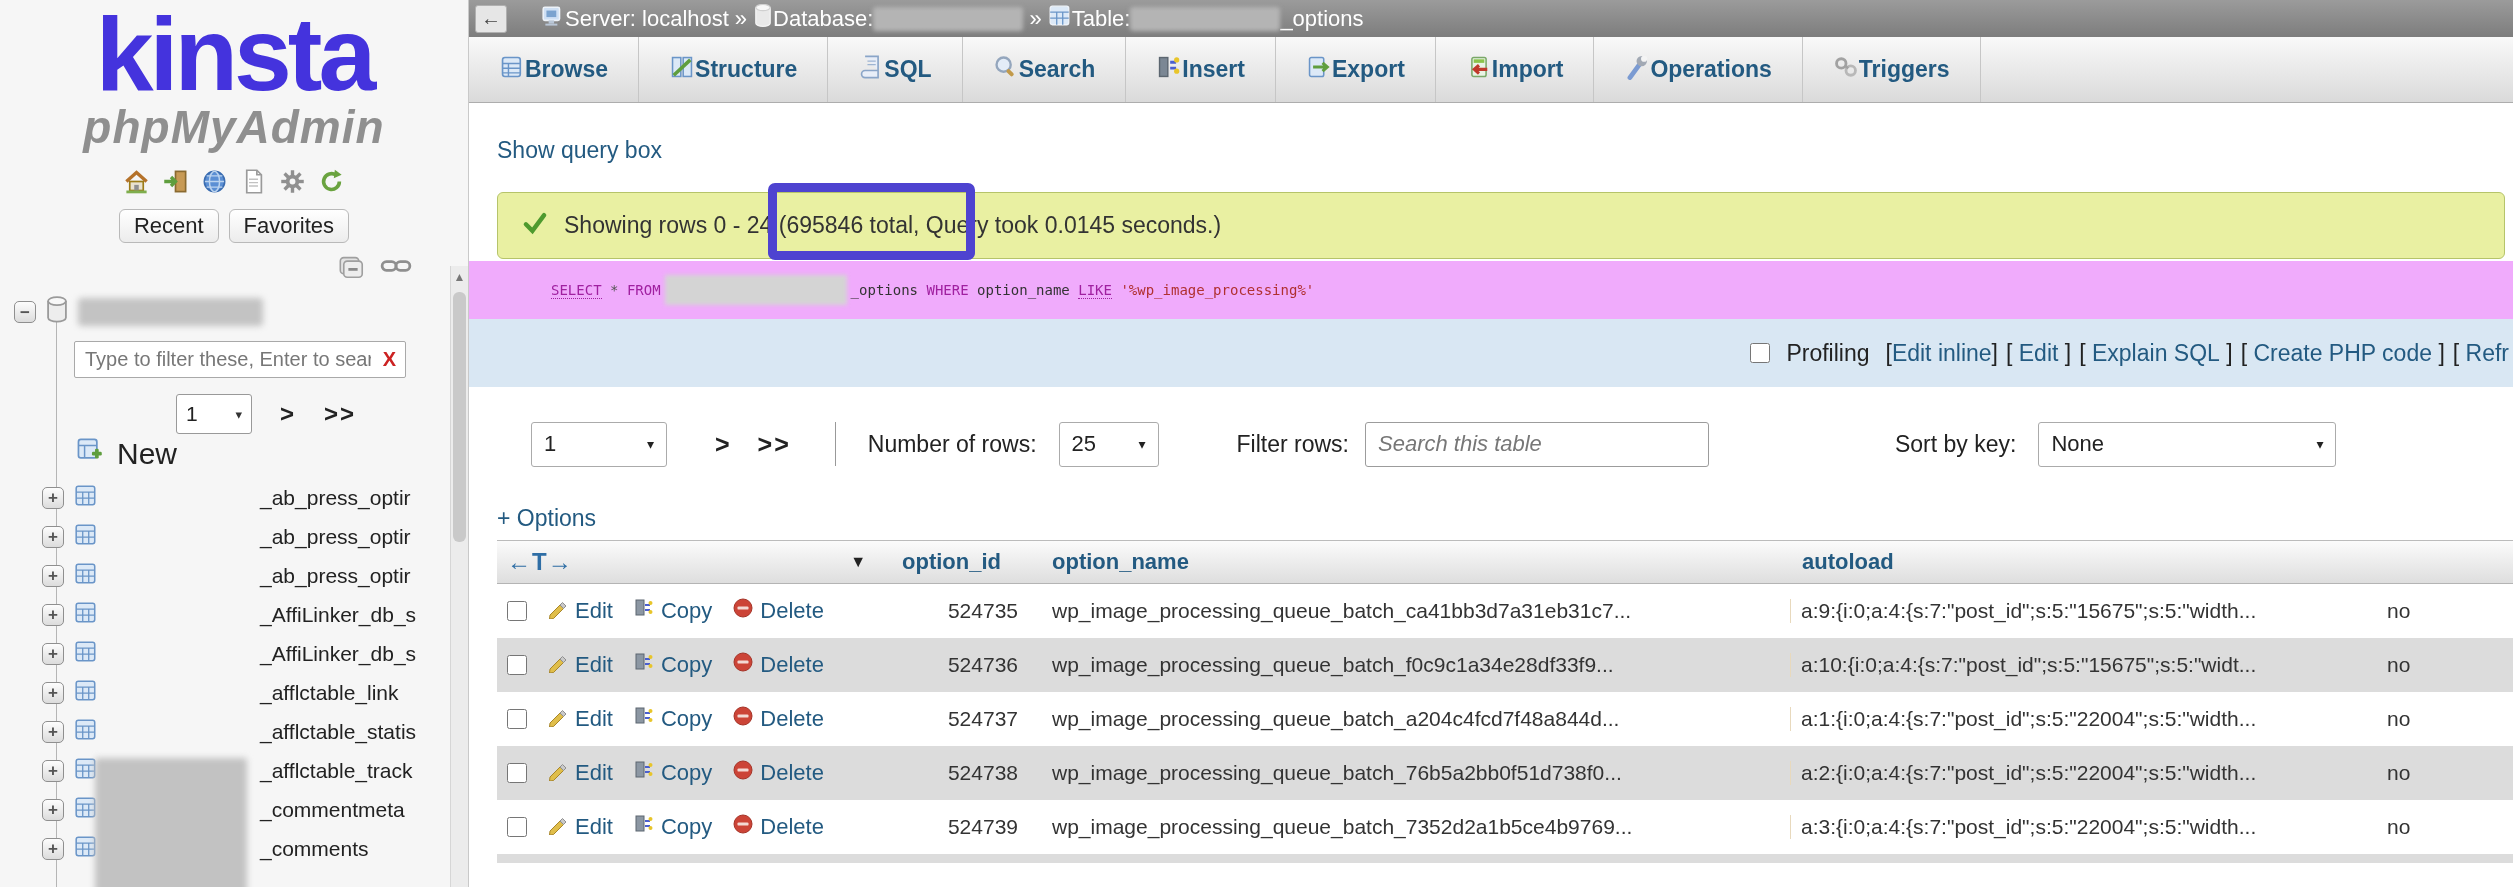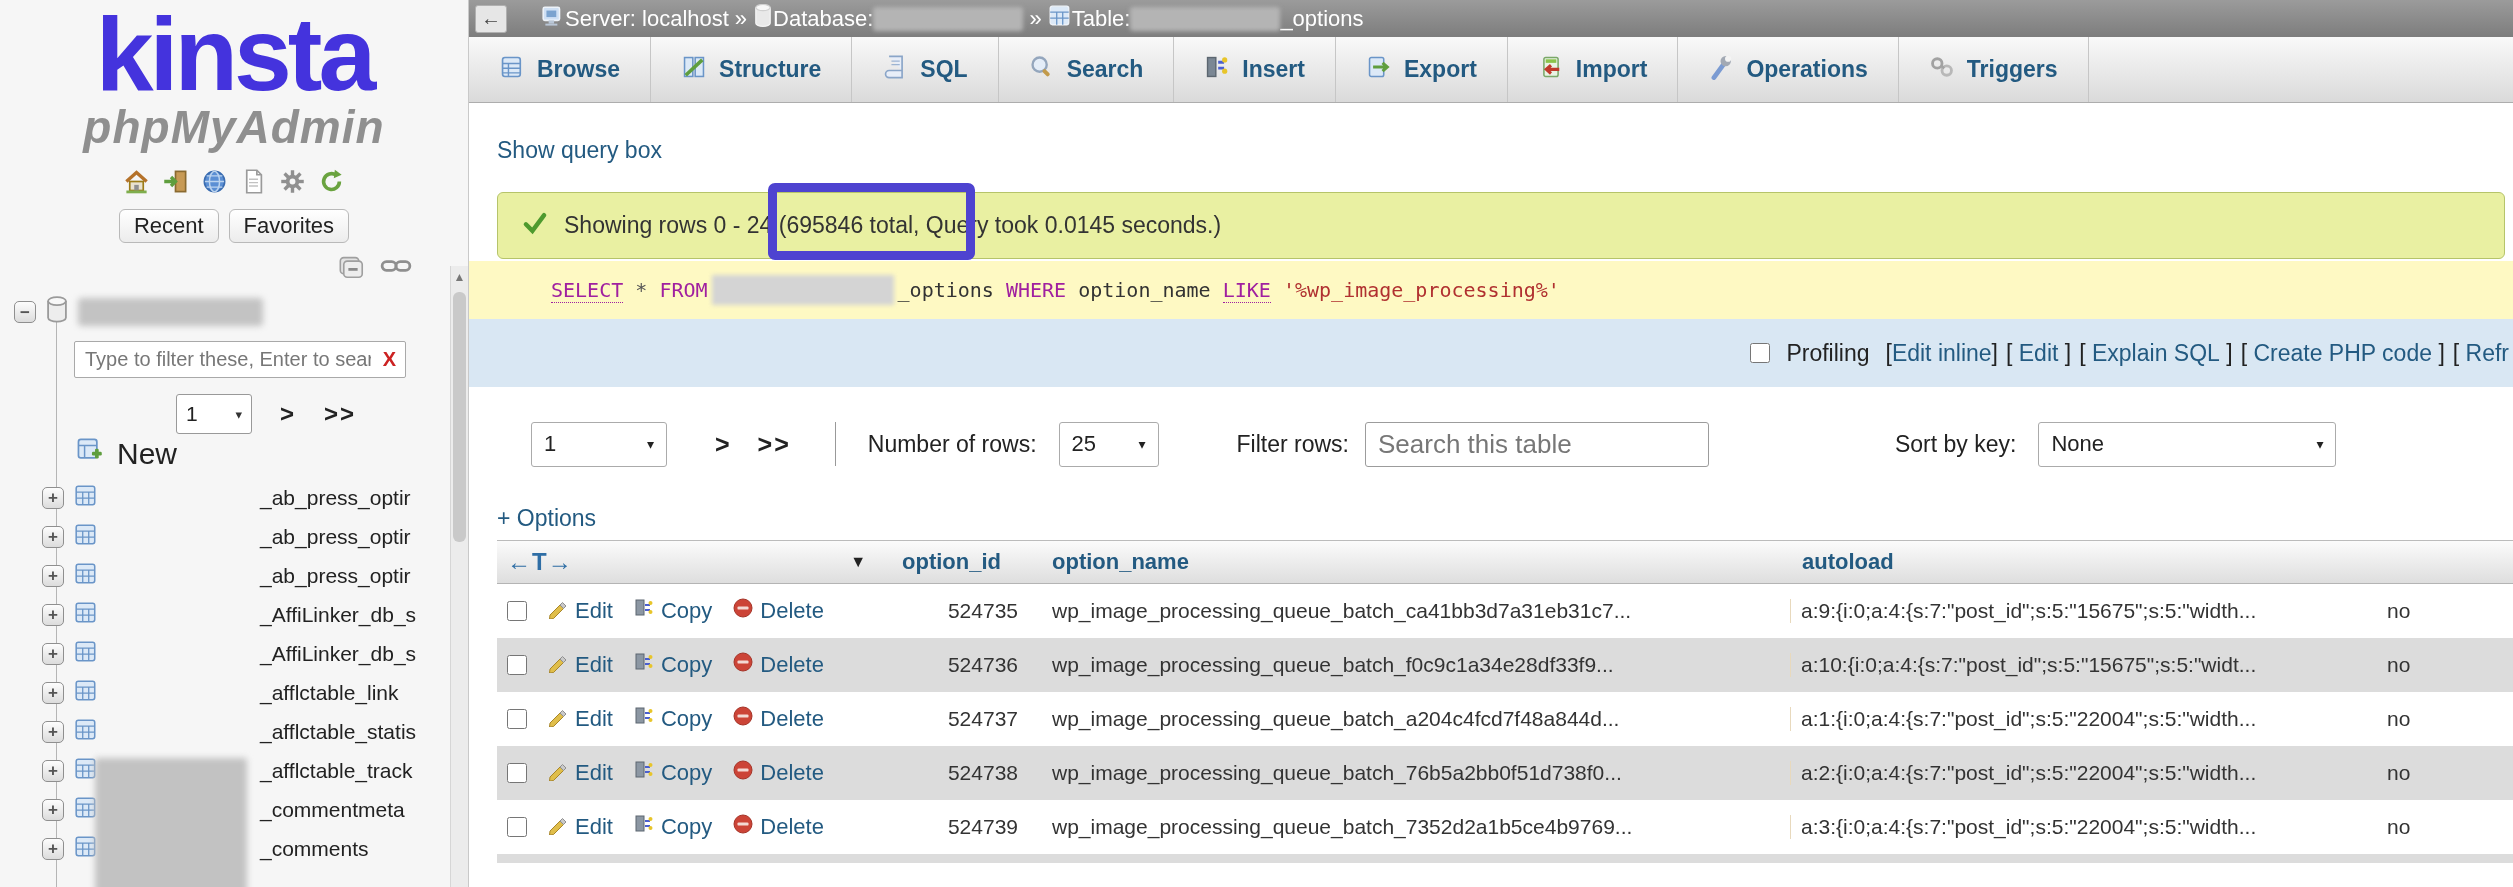--- a/index.html
+++ b/index.html
@@ -39,46 +39,46 @@
   .side-scroll .thumb { position:absolute; top:26px; left:2px; width:13px; height:250px; background:#c9c9c9; border-radius:6px; }
 
   
   .main { position:relative; flex:1 1 auto; height:887px; overflow:hidden; }
   .topbar { height:37px; background:linear-gradient(#9b9b9b,#7d7d7d); display:flex; align-items:center; color:#fff; font-size:22px; gap:10px; padding-left:6px; white-space:nowrap; }
   .back-box { width:32px; height:28px; background:#e6e6e6; border:1px solid #b0b0b0; border-radius:3px; color:#444; font-size:20px; display:flex; align-items:center; justify-content:center; margin-right:24px; }
   .crumb { display:flex; align-items:center; }
   .crumb .blur-sm { display:inline-block; width:150px; height:24px; background:#b4b4b4; border-radius:3px; filter:blur(2px); }
   .crumb .sep { margin:0 6px; }
   .tabs { height:66px; background:linear-gradient(#f9f9f9,#dadada); border-bottom:1px solid #adadad; display:flex; align-items:stretch; }
-  .tab { display:flex; align-items:center; gap:12px; padding:0 30px; border-right:1px solid #c6c6c6; font-size:23px; font-weight:bold; color:#235a81; }
+  .tab { display:flex; align-items:center; gap:0; padding:0 30px; border-right:1px solid #c6c6c6; font-size:23px; font-weight:bold; color:#235a81; }
   .content { position:relative; height:784px; padding-left:28px; overflow:hidden; }
   .linkish { color:#235a81; text-decoration:none; }
   .show-query { display:inline-block; margin-top:34px; font-size:23px; }
   .status-bar { margin:28px 8px 0 0; background:#e9f0a2; border:1px solid #b6c46a; border-radius:6px; height:67px; display:flex; align-items:center; padding-left:24px; gap:16px; font-size:23px; color:#333; }
-  .sql-box { margin:2px 0 0 -28px; padding:14px 0 14px 82px; background:#fef9c3; font-family:"DejaVu Sans Mono", monospace; font-size:20px; color:#333; white-space:nowrap; display:flex; align-items:center; }
+  .sql-box { margin:2px 0 0 -28px; padding:14px 0 14px 82px; background:#f0abfc; font-family:"DejaVu Sans Mono", monospace; font-size:14px; color:#333; white-space:nowrap; display:flex; align-items:center; }
   .kw { color:#a020a0; }
   .kw-u { color:#a020a0; border-bottom:1px dotted #a020a0; }
   .sqlstr { color:#b03030; }
   .blur-sql { display:inline-block; width:182px; height:30px; background:#d4d4d4; filter:blur(2px); margin:0 4px; vertical-align:middle; }
   .profiling { margin-left:-28px; height:68px; background:#d9e7f3; display:flex; align-items:center; justify-content:flex-end; font-size:23px; color:#222; padding-right:4px; white-space:nowrap; overflow:hidden; }
   .profiling input { width:20px; height:20px; margin-right:16px; }
   .profiling .plabel { margin-right:8px; }
   .pf-group { margin-left:8px; }
   .pf-group .br { color:#222; }
   .pager-row { display:flex; align-items:center; margin-top:32px; height:50px; font-size:23px; color:#222; }
   .sel { border:1px solid #ababab; border-radius:3px; background:#fff; height:45px; display:flex; align-items:center; justify-content:space-between; padding:0 12px; font-size:22px; color:#222; }
   .sel .car { font-size:14px; color:#222; }
   .pg-sel { width:136px; margin-left:34px; }
   .nav-gt { font-size:25px; font-weight:bold; margin-left:48px; }
   .nav-gg { font-size:25px; font-weight:bold; margin-left:28px; letter-spacing:2px; }
   .vdiv { width:1px; height:44px; background:#999; margin-left:44px; }
   .lbl-rows { margin-left:32px; }
   .rows-sel { width:100px; margin-left:22px; }
   .lbl-filter { margin-left:78px; }
-  .filter-input { margin-left:16px; width:344px; height:45px; border:1px solid #9c9c9c; border-radius:3px; font-size:26px; padding:0 12px; color:#444; font-family:"Liberation Sans", sans-serif; }
+  .filter-input { margin-left:16px; width:344px; height:45px; border:1px solid #9c9c9c; border-radius:3px; font-size:22px; padding:0 12px; color:#444; font-family:"Liberation Sans", sans-serif;font-style:italic; }
   .filter-input::placeholder { color:#777; }
   .lbl-sort { margin-left:186px; }
   .sort-sel { width:298px; margin-left:22px; }
   .options-link { display:inline-block; margin-top:36px; font-size:23px; }
   
   .grid { margin-top:8px; width:2016px; font-size:21px; color:#333; }
   .g-head { display:flex; align-items:center; height:44px; background:linear-gradient(#fbfbfb,#dedede); border-top:1px solid #bbb; border-bottom:1px solid #b4b4b4; font-weight:bold; color:#235a81; font-size:22px; }
   .c1 { width:385px; display:flex; align-items:center; flex:0 0 auto; }
   .c2 { width:160px; flex:0 0 auto; padding-right:24px; text-align:right; white-space:nowrap; }
   .c3 { width:748px; flex:0 0 auto; padding-left:10px; white-space:nowrap; overflow:hidden; }

